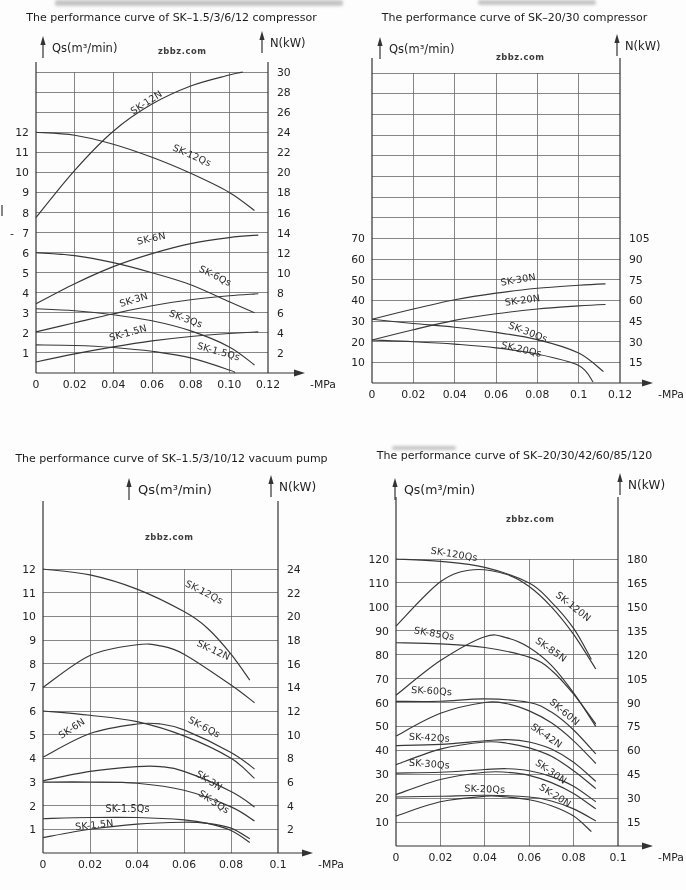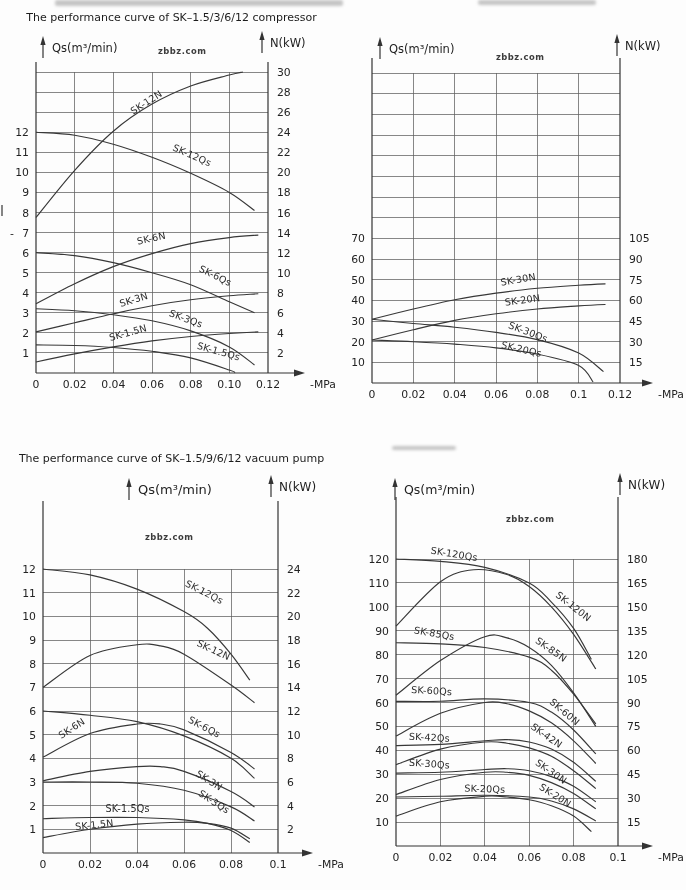--- a/index.html
+++ b/index.html
@@ -130,20 +130,21 @@
         <text transform="translate(184.9 321.8) rotate(20)" class="curvelab" text-anchor="middle">SK-3Qs</text>
         <path d="M36 362 C42.4 360.6 61.8 356.4 74.7 353.9 C87.6 351.4 100.4 349.1 113.3 346.9 C126.2 344.7 139.1 342.6 152 340.9 C164.9 339.2 177.8 337.7 190.7 336.5 C203.6 335.2 218.1 334.2 229.3 333.5 C240.6 332.7 253.5 332.1 258.3 331.9" class="curve"></path>
         <text transform="translate(128.8 335.9) rotate(-15)" class="curvelab" text-anchor="middle">SK-1.5N</text>
         <path d="M36 344.9 C42.4 345 61.8 345.1 74.7 345.5 C87.6 345.9 100.4 346.5 113.3 347.5 C126.2 348.5 139.1 349.6 152 351.3 C164.9 353.1 177.8 354.8 190.7 357.9 C203.6 361.1 221.9 367.5 229.3 370 C236.7 372.4 234.2 372.2 235.1 372.6" class="curve"></path>
         <text transform="translate(217.7 354.5) rotate(16)" class="curvelab" text-anchor="middle">SK-1.5Qs</text>
       </g>
     </svg>
 </div>
 
 <div class="panel" id="p2">
+  <div class="chart-title">The performance curve of SK–20/30 compressor</div>
   <svg class="chart" id="svg1" width="343" height="445" viewBox="0 0 343 445">
       <g>
         <line x1="29" y1="362.3" x2="277" y2="362.3" class="gridline"></line>
         <line x1="29" y1="341.7" x2="277" y2="341.7" class="gridline"></line>
         <line x1="29" y1="321" x2="277" y2="321" class="gridline"></line>
         <line x1="29" y1="300.3" x2="277" y2="300.3" class="gridline"></line>
         <line x1="29" y1="279.7" x2="277" y2="279.7" class="gridline"></line>
         <line x1="29" y1="259" x2="277" y2="259" class="gridline"></line>
         <line x1="29" y1="238.3" x2="277" y2="238.3" class="gridline"></line>
         <line x1="29" y1="217.7" x2="277" y2="217.7" class="gridline"></line>
@@ -204,21 +205,21 @@
         <text transform="translate(179.9 303.4) rotate(-8)" class="curvelab" text-anchor="middle">SK-20N</text>
         <path d="M29 319.3 C35.9 320 56.6 322.2 70.3 323.5 C84.1 324.8 97.9 325.7 111.7 327.2 C125.4 328.7 139.2 330.3 153 332.4 C166.8 334.4 180.6 336.2 194.3 339.6 C208.1 343 224.6 347.7 235.7 353 C246.7 358.4 256.3 368.5 260.5 371.6" class="curve"></path>
         <text transform="translate(184 335.1) rotate(21)" class="curvelab" text-anchor="middle">SK-30Qs</text>
         <path d="M29 340 C35.9 340.3 56.6 341 70.3 341.7 C84.1 342.4 97.9 343.1 111.7 344.1 C125.4 345.2 139.2 346.2 153 347.9 C166.8 349.5 180.6 351.1 194.3 354.1 C208.1 357 226.4 360.8 235.7 365.4 C245 370.1 247.7 379.2 250.1 382" class="curve"></path>
         <text transform="translate(177.8 352.4) rotate(13)" class="curvelab" text-anchor="middle">SK-20Qs</text>
       </g>
     </svg>
 </div>
 
 <div class="panel" id="p3">
-  <div class="chart-title">The performance curve of SK–1.5/9/6/12 vacuum pump</div>
+  <div class="chart-title">The performance curve of SK–1.5/3/10/12 vacuum pump</div>
   <svg class="chart" id="svg2" width="343" height="445" viewBox="0 0 343 445">
       <g>
         <line x1="43" y1="384.3" x2="278" y2="384.3" class="gridline"></line>
         <line x1="43" y1="360.7" x2="278" y2="360.7" class="gridline"></line>
         <line x1="43" y1="337" x2="278" y2="337" class="gridline"></line>
         <line x1="43" y1="313.3" x2="278" y2="313.3" class="gridline"></line>
         <line x1="43" y1="289.7" x2="278" y2="289.7" class="gridline"></line>
         <line x1="43" y1="266" x2="278" y2="266" class="gridline"></line>
         <line x1="43" y1="242.3" x2="278" y2="242.3" class="gridline"></line>
         <line x1="43" y1="218.7" x2="278" y2="218.7" class="gridline"></line>
@@ -292,20 +293,21 @@
         <text transform="translate(212.2 359.5) rotate(33)" class="curvelab" text-anchor="middle">SK-3Qs</text>
         <path d="M43 373.7 C50.8 373.5 74.3 372.7 90 372.5 C105.7 372.3 121.3 372.1 137 372.5 C152.7 372.9 172.3 373.9 184 374.9 C195.8 375.9 199.7 376.6 207.5 378.4 C215.3 380.2 224 382.4 231 385.5 C238 388.7 246.7 395.4 249.8 397.4" class="curve"></path>
         <text transform="translate(127.6 367.3) rotate(0)" class="curvelab" text-anchor="middle">SK-1.5Qs</text>
         <path d="M43 392.6 C50.8 391.2 74.3 386.6 90 384.3 C105.7 382.1 121.3 380.3 137 379.1 C152.7 377.9 172.3 377.4 184 377.2 C195.8 377.1 199.7 377.4 207.5 378.4 C215.3 379.4 224 380.6 231 383.1 C238 385.7 246.7 392 249.8 393.8" class="curve"></path>
         <text transform="translate(94.7 383.1) rotate(-6)" class="curvelab" text-anchor="middle">SK-1.5N</text>
       </g>
     </svg>
 </div>
 
 <div class="panel" id="p4">
+  <div class="chart-title">The performance curve of SK–20/30/42/60/85/120</div>
   <svg class="chart" id="svg3" width="343" height="445" viewBox="0 0 343 445">
       <g>
         <line x1="53" y1="377.1" x2="275" y2="377.1" class="gridline"></line>
         <line x1="53" y1="353.2" x2="275" y2="353.2" class="gridline"></line>
         <line x1="53" y1="329.3" x2="275" y2="329.3" class="gridline"></line>
         <line x1="53" y1="305.3" x2="275" y2="305.3" class="gridline"></line>
         <line x1="53" y1="281.4" x2="275" y2="281.4" class="gridline"></line>
         <line x1="53" y1="257.5" x2="275" y2="257.5" class="gridline"></line>
         <line x1="53" y1="233.6" x2="275" y2="233.6" class="gridline"></line>
         <line x1="53" y1="209.7" x2="275" y2="209.7" class="gridline"></line>

